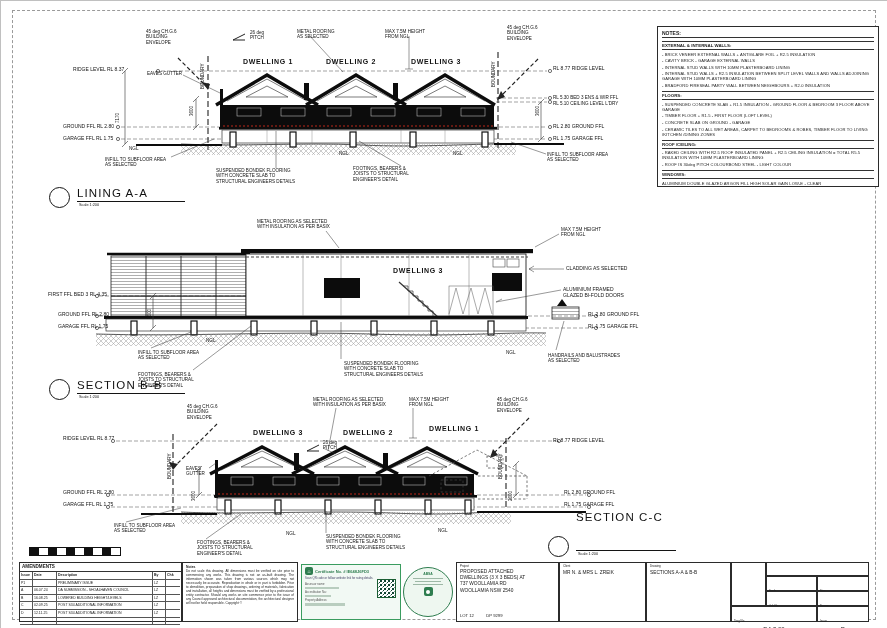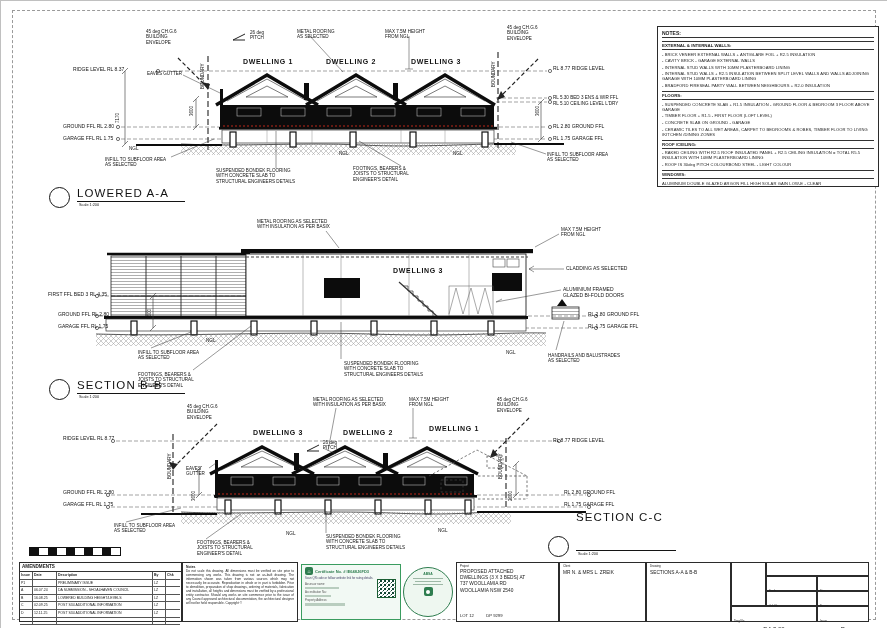--- a/index.html
+++ b/index.html
@@ -188,21 +188,21 @@
   <div class="lbl" style="left:215px;top:167px">SUSPENDED BONDEK FLOORING
 WITH CONCRETE SLAB TO
 STRUCTURAL ENGINEERS DETAILS</div>
   <div class="lbl" style="left:352px;top:165px">FOOTINGS, BEARERS &amp;
 JOISTS TO STRUCTURAL
 ENGINEER'S DETAIL</div>
   <div class="lbl" style="left:128px;top:145px">NGL</div>
   <div class="lbl" style="left:338px;top:150px">NGL</div>
   <div class="lbl" style="left:452px;top:150px">NGL</div>
   <div class="ttl-circle" style="left:48px;top:186px"></div>
-  <div class="ttl" style="left:76px;top:186px">LOWERED A-A</div>
+  <div class="ttl" style="left:76px;top:186px">LINING A-A</div>
   <div class="ttl-line" style="left:76px;top:200px;width:108px"></div>
   <div class="ttl-scale" style="left:78px;top:202px">Scale 1:200</div>
 
   <svg class="draw" style="left:40px;top:225px" width="610" height="150" viewBox="0 0 610 150">
     <defs>
       <pattern id="stripesB" width="4" height="3" patternUnits="userSpaceOnUse">
         <line x1="0" y1="1.5" x2="4" y2="1.5" stroke="#8d8d8d" stroke-width="0.7"></line>
       </pattern>
       <pattern id="hatchB" width="5" height="5" patternUnits="userSpaceOnUse">
         <path d="M0 5 L5 0 M0 0 L5 5" stroke="#9a9a9a" stroke-width="0.5"></path>

